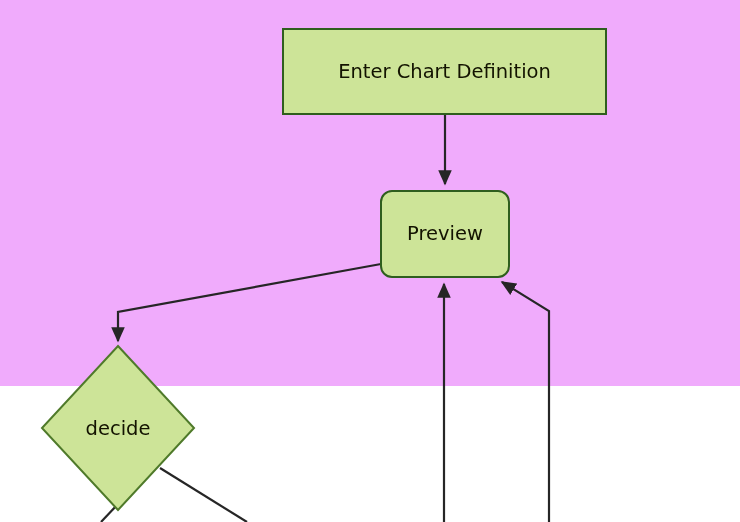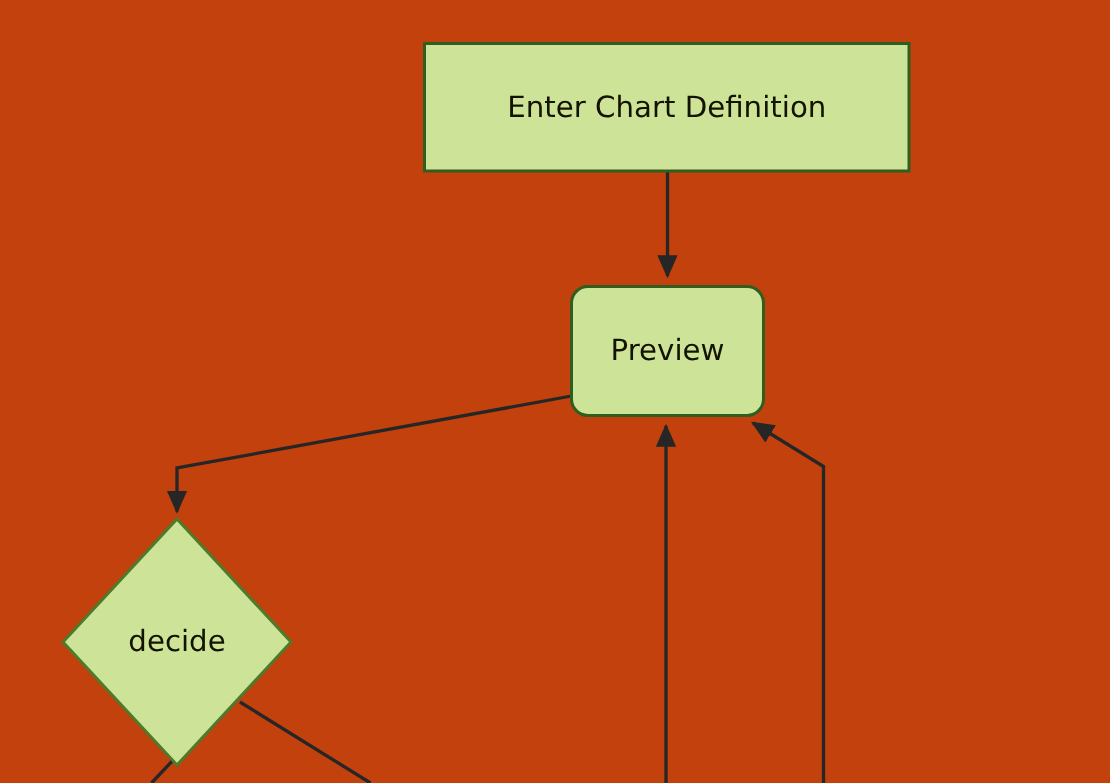--- a/index.html
+++ b/index.html
@@ -9,22 +9,22 @@
   }
   body {
     width: 740px;
     height: 522px;
     overflow: hidden;
     font-family: "DejaVu Sans", "Liberation Sans", sans-serif;
   }
   #flowchart-canvas {
     position: relative;
     width: 740px;
-    height: 522px;
-    background: #c2410c;
+    height: 386px;
+    background: #f0abfc;
   }
   #flowchart-svg {
     position: absolute;
     top: 0;
     left: 0;
     width: 740px;
     height: 522px;
     display: block;
   }
   .node-shape {

